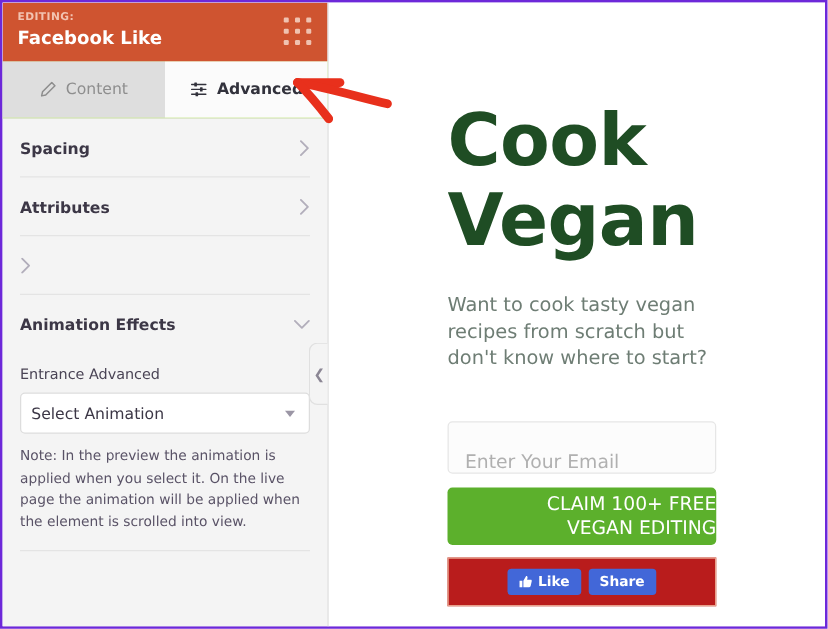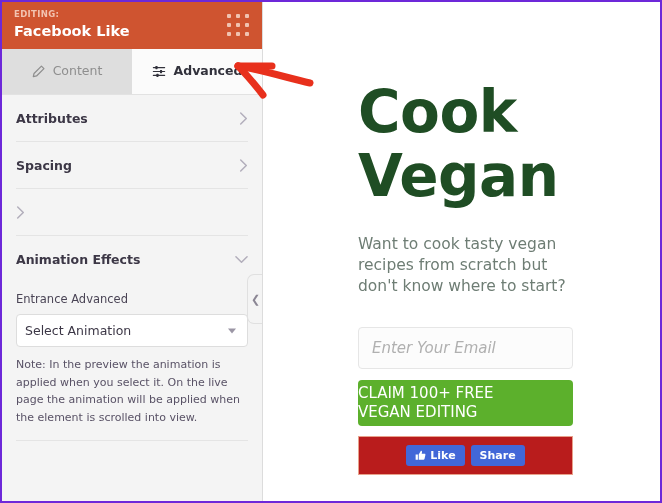--- a/index.html
+++ b/index.html
@@ -226,46 +226,45 @@
     max-width: 210px;
   }
   .hero-sub {
     margin-top: 26px;
     font-size: 15.5px;
     line-height: 21px;
     color: #6e7d74;
     max-width: 215px;
   }
   .email-input {
-    margin-top: 30px;
+    margin-top: 40px;
     width: 215px;
     height: 42px;
     border: 1px solid #e6e6e6;
     border-radius: 4px;
     background: #fcfcfc;
     box-sizing: border-box;
     display: flex;
-    align-items: center;
+    align-items: flex-end;
     padding: 0 13px;
     cursor: text;
-    font-style: italic;
   }
   .email-placeholder {
     font-size: 15px;
     color: #b0b0b0;
   }
   .cta-button {
     margin-top: 11px;
     width: 215px;
     min-height: 46px;
     background: #5cb02c;
     border-radius: 4px;
     display: flex;
     flex-direction: column;
-    align-items: flex-start;
+    align-items: flex-end;
     justify-content: center;
     color: #ffffff;
     font-size: 15px;
     line-height: 19px;
     cursor: pointer;
     padding: 4px 0;
     box-sizing: border-box;
   }
 
   
@@ -355,30 +354,30 @@
             </g>
           </svg>
         </span>
         <span class="tab-label">Advanced</span>
       </div>
     </div>
 
     <div class="acc-list">
 
       <div class="acc-row">
-        <span class="acc-title">Attributes</span>
+        <span class="acc-title">Spacing</span>
         <span class="chev">
           <svg width="9" height="13" viewBox="0 0 9 14" aria-hidden="true">
             <path d="M1.5 1 L7.5 7 L1.5 13" fill="none" stroke="#b2aebb" stroke-width="1.6" stroke-linecap="round" stroke-linejoin="round"></path>
           </svg>
         </span>
       </div>
 
       <div class="acc-row">
-        <span class="acc-title">Spacing</span>
+        <span class="acc-title">Attributes</span>
         <span class="chev">
           <svg width="9" height="13" viewBox="0 0 9 14" aria-hidden="true">
             <path d="M1.5 1 L7.5 7 L1.5 13" fill="none" stroke="#b2aebb" stroke-width="1.6" stroke-linecap="round" stroke-linejoin="round"></path>
           </svg>
         </span>
       </div>
 
       <div class="acc-row">
         <span class="chev">
           <svg width="9" height="13" viewBox="0 0 9 14" aria-hidden="true">

